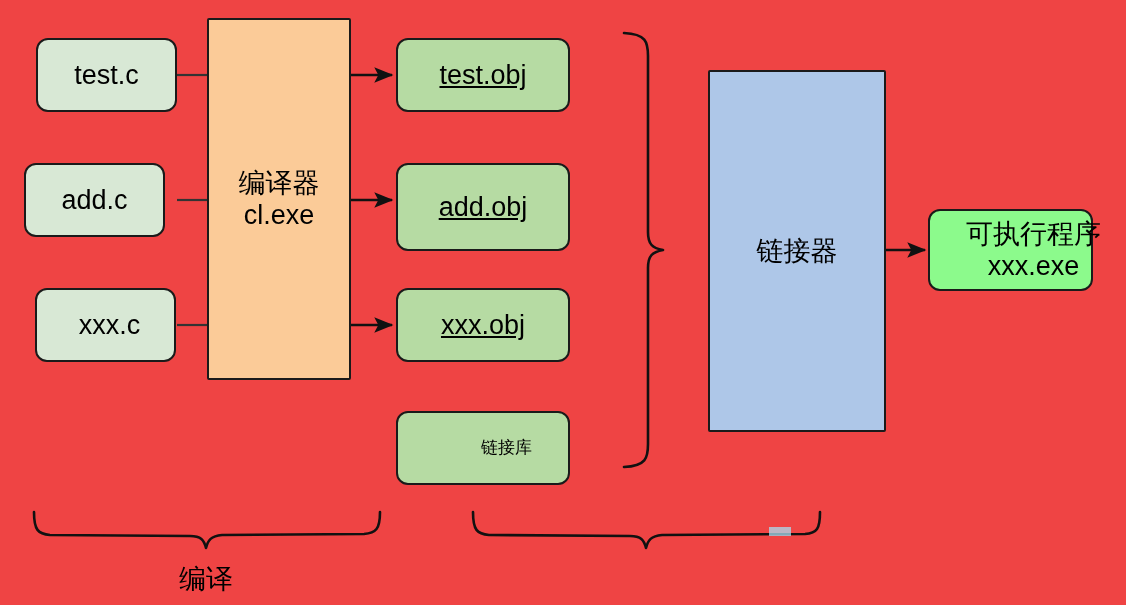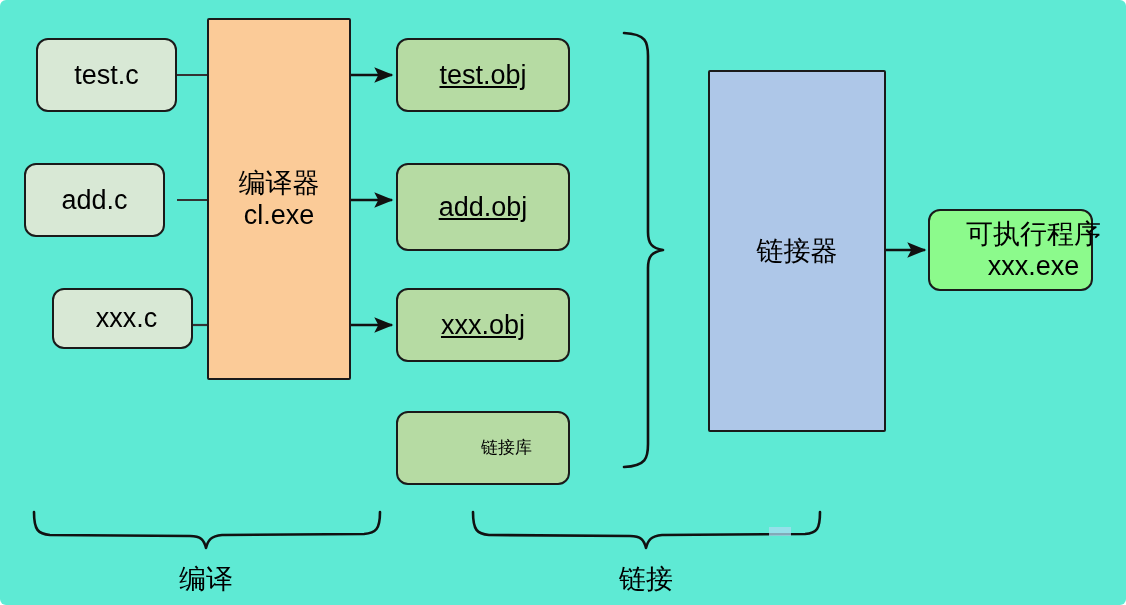--- a/index.html
+++ b/index.html
@@ -7,23 +7,22 @@
     padding: 0;
     background: #ffffff;
   }
   body {
     font-family: "Liberation Sans", "DejaVu Sans", sans-serif;
   }
   #canvas {
     position: relative;
     width: 1126px;
     height: 605px;
-    background: #5eead4;
+    background: #ef4444;
     overflow: hidden;
-    border-radius: 6px;
   }
   .node {
     position: absolute;
     box-sizing: border-box;
     display: flex;
     flex-direction: column;
     align-items: center;
     justify-content: center;
     border: 2.5px solid #1a1a1a;
     color: #000000;
@@ -142,21 +141,21 @@
   <div class="blue-artifact" style="left:769px; top:527px; width:22px; height:9px;"></div>
 
   <div class="node node-src" style="left:36px; top:38px; width:141px; height:74px;">
     <span>test.c</span>
   </div>
 
   <div class="node node-src" style="left:24px; top:163px; width:141px; height:74px;">
     <span>add.c</span>
   </div>
 
-  <div class="node node-src" style="left:52px; top:288px; width:141px; height:61px;padding-left:8px;">
+  <div class="node node-src" style="left:35px; top:288px; width:141px; height:74px;padding-left:8px;">
     <span>xxx.c</span>
   </div>
 
   <div class="node node-compiler" style="left:207px; top:18px; width:144px; height:362px;">
     <span class="line1">编译器</span>
     <span class="line2">cl.exe</span>
   </div>
 
   <div class="node node-obj" style="left:396px; top:38px; width:174px; height:74px;">
     <span>test.obj</span>
@@ -180,17 +179,14 @@
 
   <div class="node node-exe" style="left:928px; top:209px; width:165px; height:82px;">
     <span class="line1">可执行程序</span>
     <span class="line2">xxx.exe</span>
   </div>
 
   <div class="stage-label" style="left:0px; top:561px; width:412px;">
     <span>编译</span>
   </div>
 
-  <div class="stage-label" style="left:440px; top:561px; width:412px;">
-    <span>链接</span>
-  </div>
 
 </div>
 
 </body></html>

